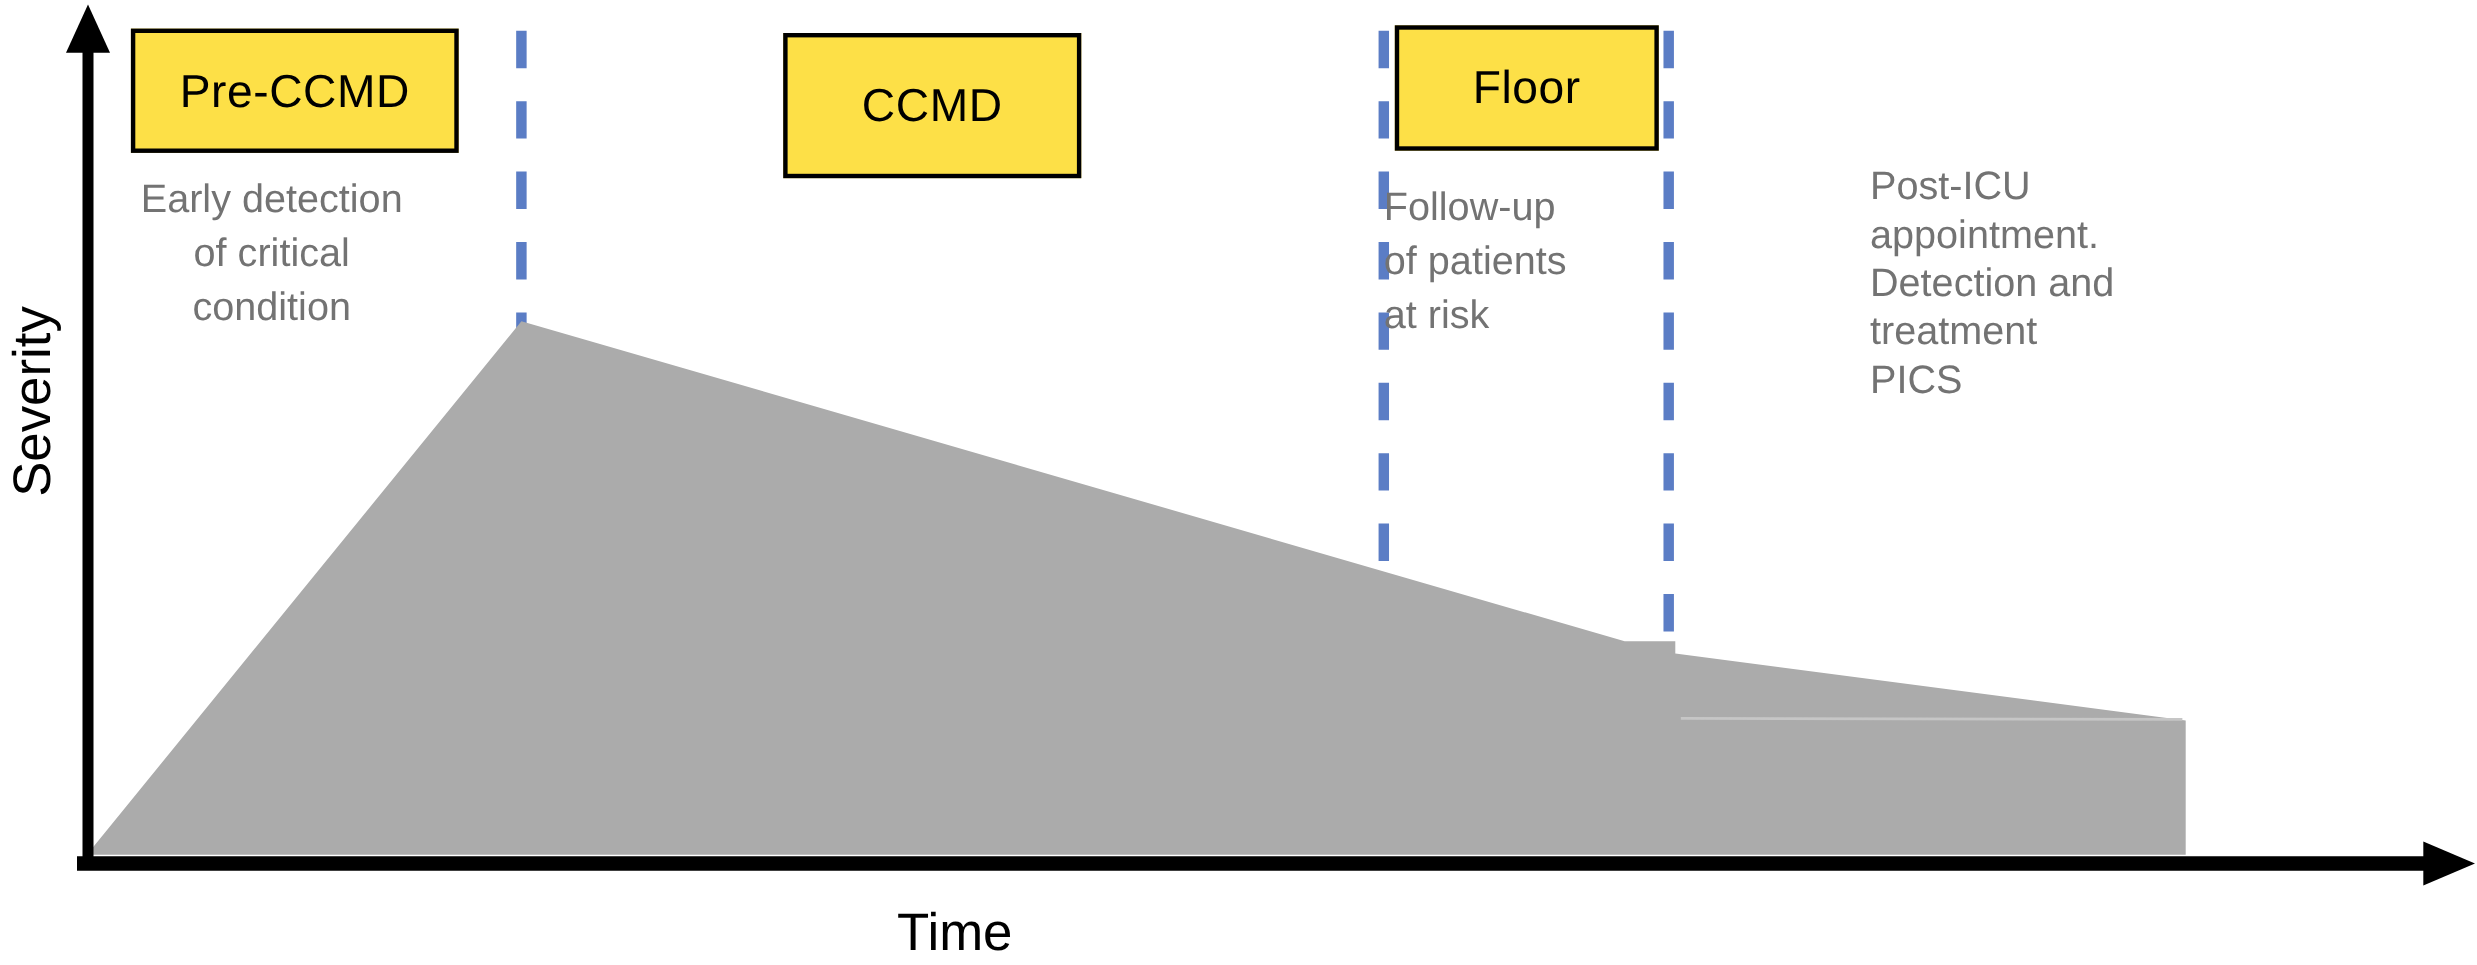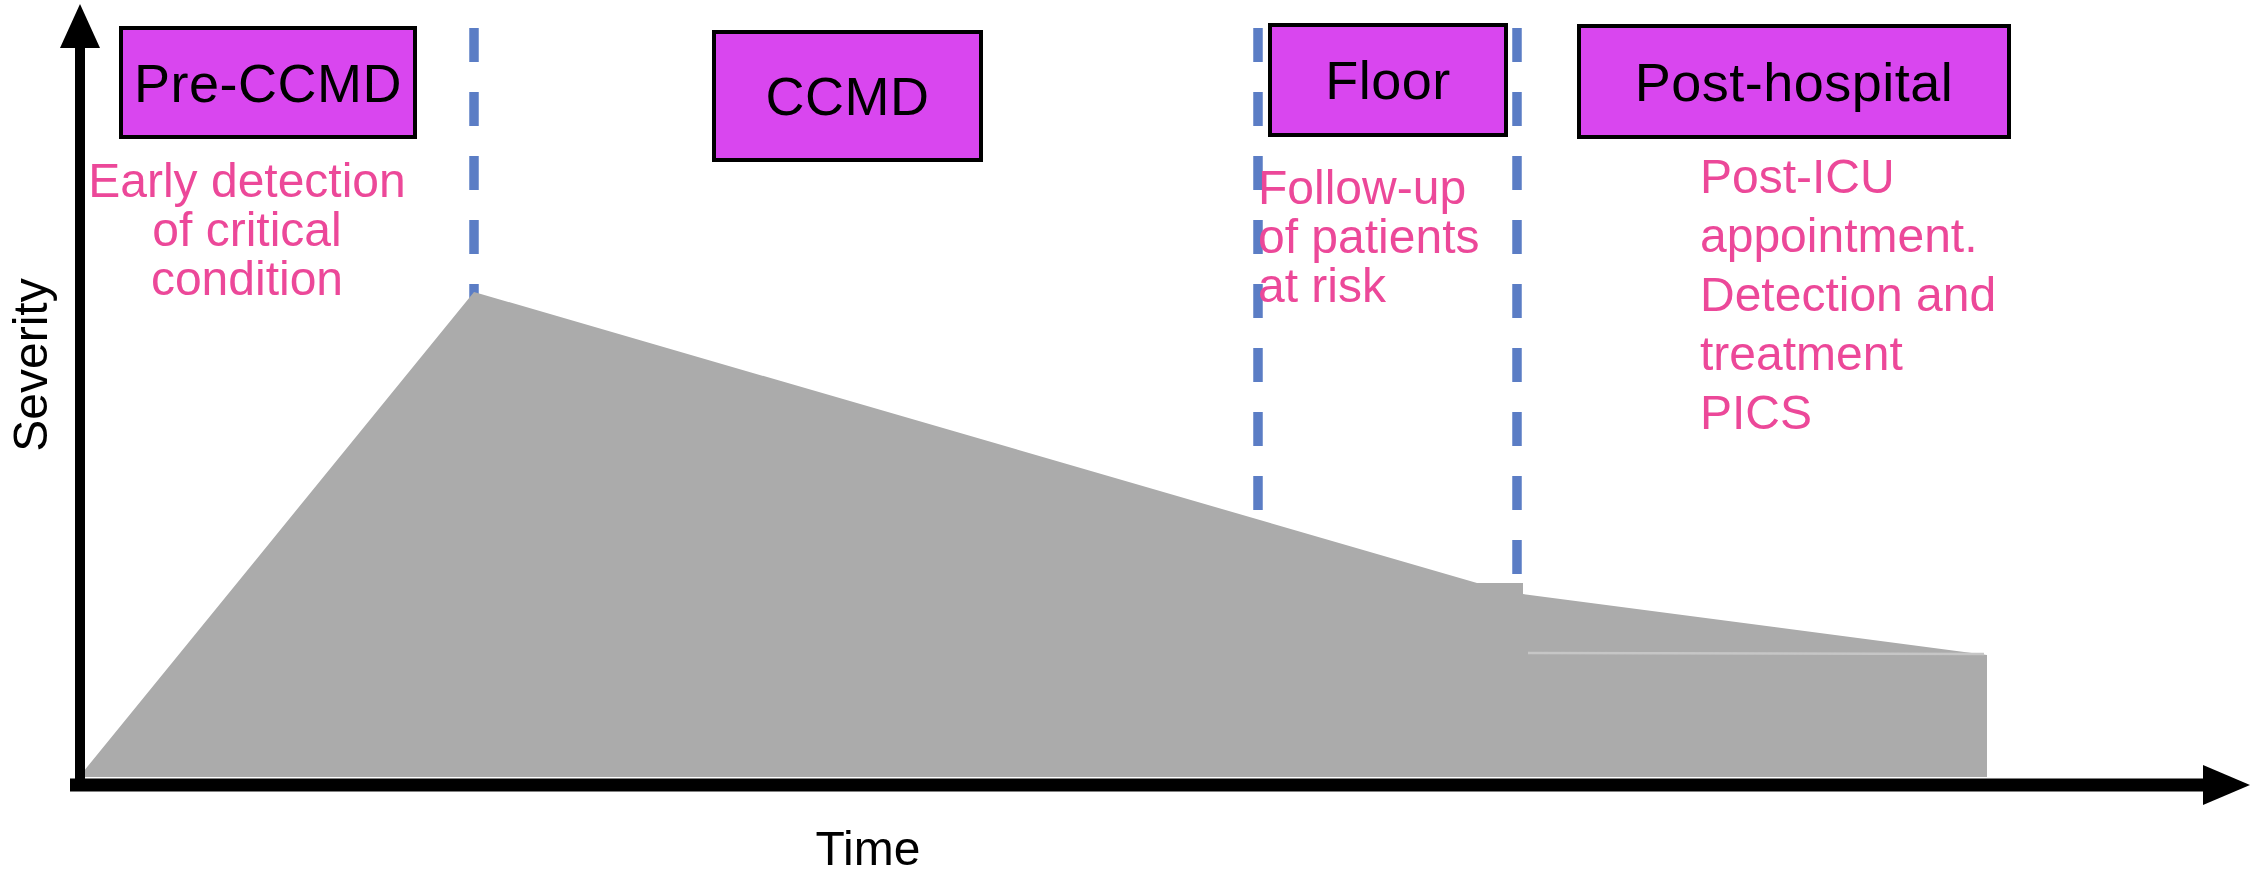--- a/index.html
+++ b/index.html
@@ -17,44 +17,44 @@
   }
   .fig-svg {
     position: absolute;
     left: 0;
     top: 0;
   }
   .phase-box {
     position: absolute;
     box-sizing: border-box;
     border: 4px solid #000000;
-    background: #d946ef;
+    background: #fde047;
     display: flex;
     align-items: center;
     justify-content: center;
-    font-size: 54px;
+    font-size: 42px;
     color: #000000;
     letter-spacing: 0.5px;
   }
   .box-pre   { left: 119px;  top: 26px; width: 298px; height: 113px; }
   .box-ccmd  { left: 712px;  top: 30px; width: 271px; height: 132px; }
   .box-floor { left: 1268px; top: 23px; width: 240px; height: 114px; }
   .box-post  { left: 1577px; top: 24px; width: 434px; height: 115px; }
 
   .phase-desc {
     position: absolute;
-    font-size: 48px;
+    font-size: 36px;
     line-height: 49px;
-    color: #ec4899;
+    color: #737373;
     white-space: pre-line;
   }
   .desc-pre   { left: 87px;   top: 156px; width: 320px; text-align: center; }
   .desc-ccmd  { left: 527px;  top: 166px; width: 640px; text-align: center; }
   .desc-floor { left: 1258px; top: 163px; width: 260px; text-align: left; }
-  .desc-post  { left: 1700px; top: 147px; width: 350px; text-align: left; line-height: 59px; }
+  .desc-post  { left: 1700px; top: 147px; width: 350px; text-align: left; line-height: 44px; }
 
   .axis-label {
     position: absolute;
     font-size: 48px;
     color: #000000;
     white-space: nowrap;
   }
   .y-axis-label {
     left: 30px;
     top: 365px;
@@ -91,23 +91,20 @@
 
   <div class="phase-box box-pre">
     <span>Pre-CCMD</span>
   </div>
   <div class="phase-box box-ccmd">
     <span>CCMD</span>
   </div>
   <div class="phase-box box-floor">
     <span>Floor</span>
   </div>
-  <div class="phase-box box-post">
-    <span>Post-hospital</span>
-  </div>
 
   <div class="phase-desc desc-pre">Early detection
 of critical
 condition</div>
   <div class="phase-desc desc-floor">Follow-up
 of patients
 at risk</div>
   <div class="phase-desc desc-post">Post-ICU
 appointment.
 Detection and

